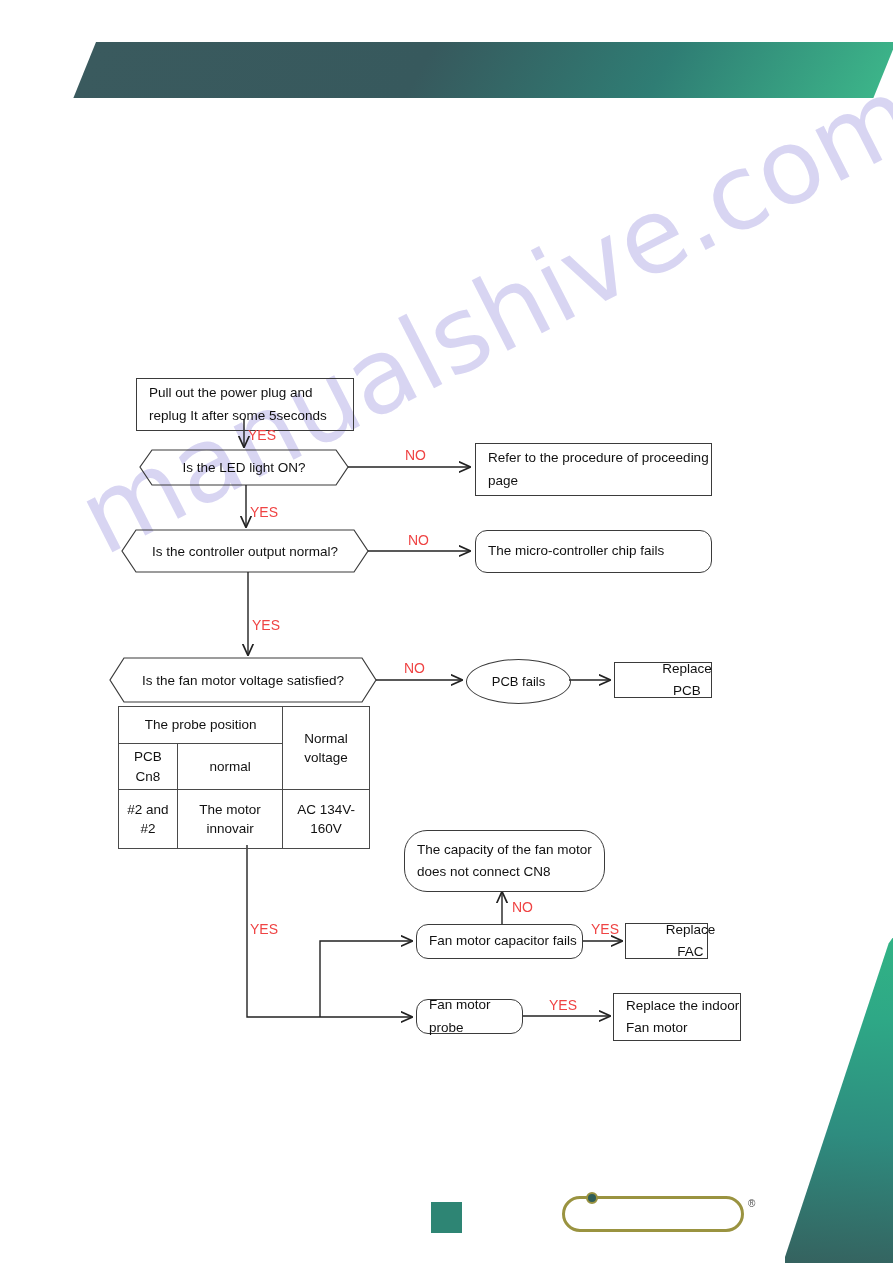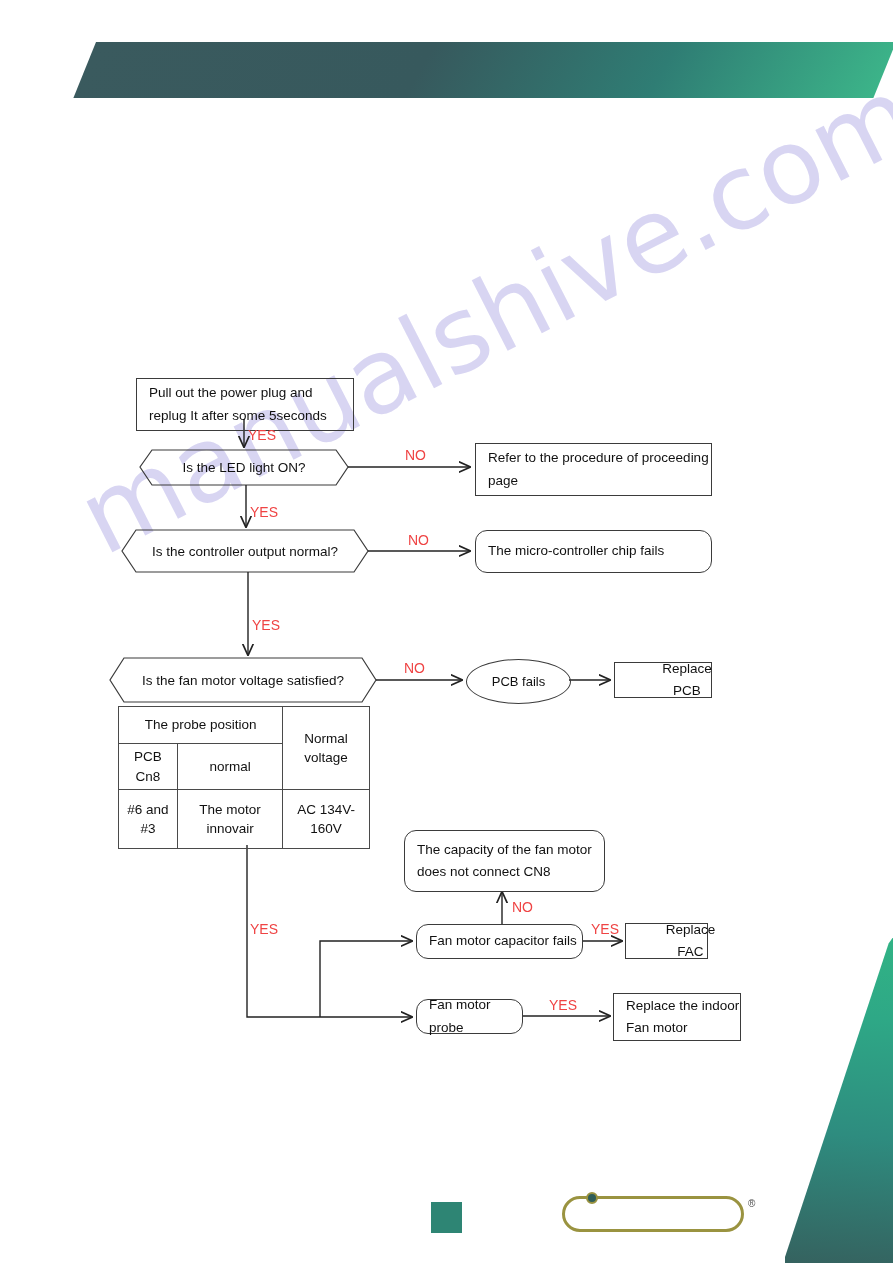--- a/index.html
+++ b/index.html
@@ -268,21 +268,21 @@
   </div>
 
   <div class="ellipse" style="left:466px; top:659px; width:103px; height:43px;">
     <span>PCB fails</span>
   </div>
 
   <div class="node rect centered" style="left:614px; top:662px; width:98px; height:36px;">
     <span>Replace PCB</span>
   </div>
 
-  <div class="node rounded pad-left" style="left:404px; top:830px; width:201px; height:62px;">
+  <div class="node rounded pad-left" style="left:404px; top:830px; width:201px; height:62px;border-radius:23px;">
     <span>The capacity of the fan motor does not connect CN8</span>
   </div>
 
   <div class="node rounded pad-left" style="left:416px; top:924px; width:167px; height:35px;">
     <span>Fan motor capacitor fails</span>
   </div>
 
   <div class="node rect centered" style="left:625px; top:923px; width:83px; height:36px;">
     <span>Replace FAC</span>
   </div>
@@ -310,21 +310,21 @@
     <tbody>
         <tr class="r1">
       <td colspan="2">The probe position</td>
       <td rowspan="2">Normal voltage</td>
     </tr>
     <tr class="r2">
       <td>PCB Cn8</td>
       <td>normal</td>
     </tr>
     <tr class="r3">
-      <td>#6 and #3</td>
+      <td>#2 and #2</td>
       <td>The motor innovair</td>
       <td>AC 134V-160V</td>
     </tr>
   </tbody>
     </table>
 </div>
 
 <div class="footer-square"></div>
 
 <div class="logo">

